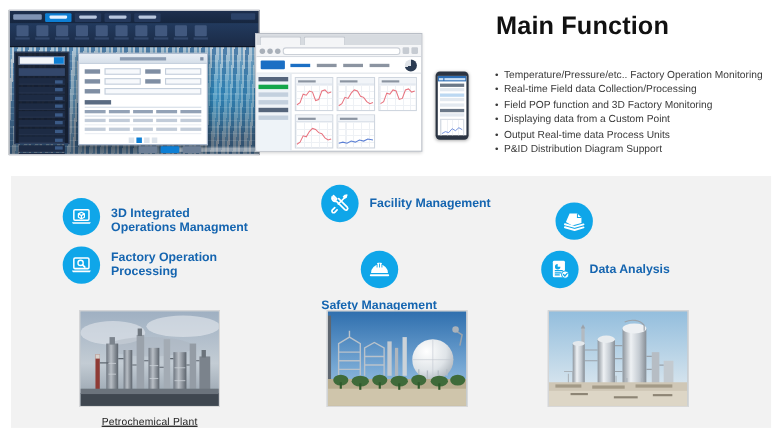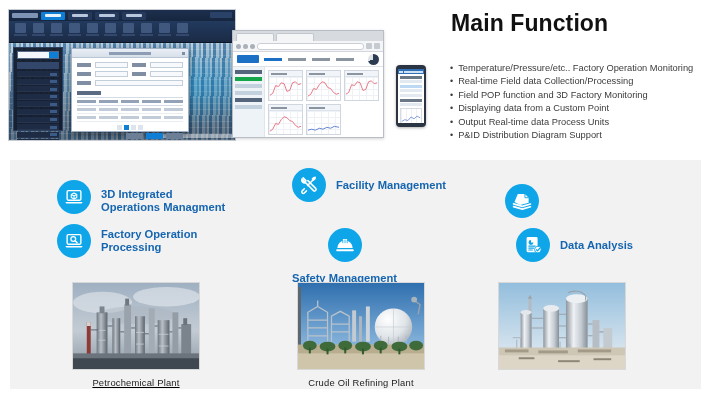--- a/index.html
+++ b/index.html
@@ -221,21 +221,21 @@
   .feat .circle svg { display: block; }
   .feat .flabel {
     font-size: 11.2px; font-weight: bold; color: #1565b0; line-height: 13px;
     white-space: pre-line;
   }
   .f-r1c1 { left: 47px; top: 14px; align-items: flex-end; }
   .f-r2c1 { left: 47px; top: 58px; }
   .f-r1c2 { left: 282px; top: 2px; }
   .f-r2c2 { left: 282px; top: 62px; flex-direction: column; }
   .f-r1c3 { left: 495px; top: 18px; }
-  .f-r2c3 { left: 506px; top: 62px; text-align: right; }
+  .f-r2c3 { left: 482px; top: 62px; text-align: right; }
 
   
   .photos { position: absolute; left: 0; top: 282px; width: 711px; }
   .photo-item { position: absolute; width: 128px; }
   .photo {
     width: 128px; height: 88px; border: 1px solid #d8d8d8; overflow: hidden;
     position: relative; background: #b9c3cc;
   }
   .photo svg { position: absolute; inset: 0; width: 100%; height: 100%; }
   .caption {
@@ -703,21 +703,20 @@
           <g fill="#2f5a2c">
             <rect x="11" y="66" width="2" height="6"></rect>
               <rect x="29" y="67" width="2" height="6"></rect>
             <rect x="47" y="66" width="2" height="6"></rect>
               <rect x="65" y="67" width="2" height="6"></rect>
             <rect x="83" y="66" width="2" height="6"></rect>
               <rect x="102" y="67" width="2" height="6"></rect>
           </g>
         </svg>
       </div>
-      <div class="caption">Crude Oil Refining  Plant</div>
     </div>
 
     <div class="photo-item p3">
       <div class="photo">
         <svg viewBox="0 0 128 88" preserveAspectRatio="none">
           <defs>
             <linearGradient id="sky3" x1="0" y1="0" x2="0" y2="1">
               <stop offset="0" stop-color="#93bedd"></stop>
                 <stop offset="0.7" stop-color="#cfe0ec"></stop>
                 <stop offset="1" stop-color="#e7eef4"></stop>

